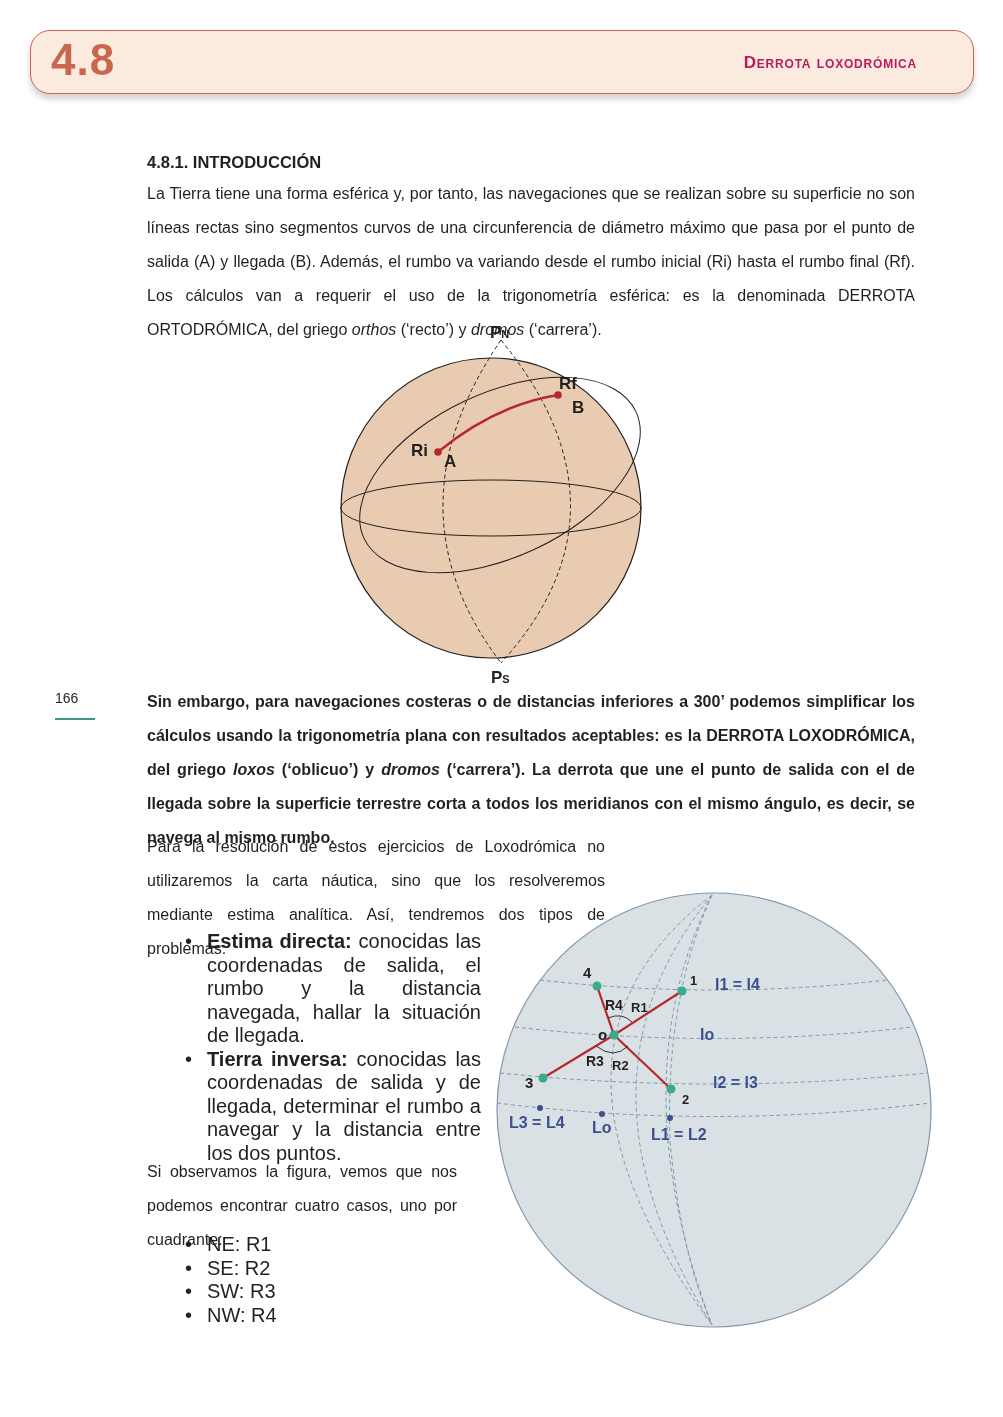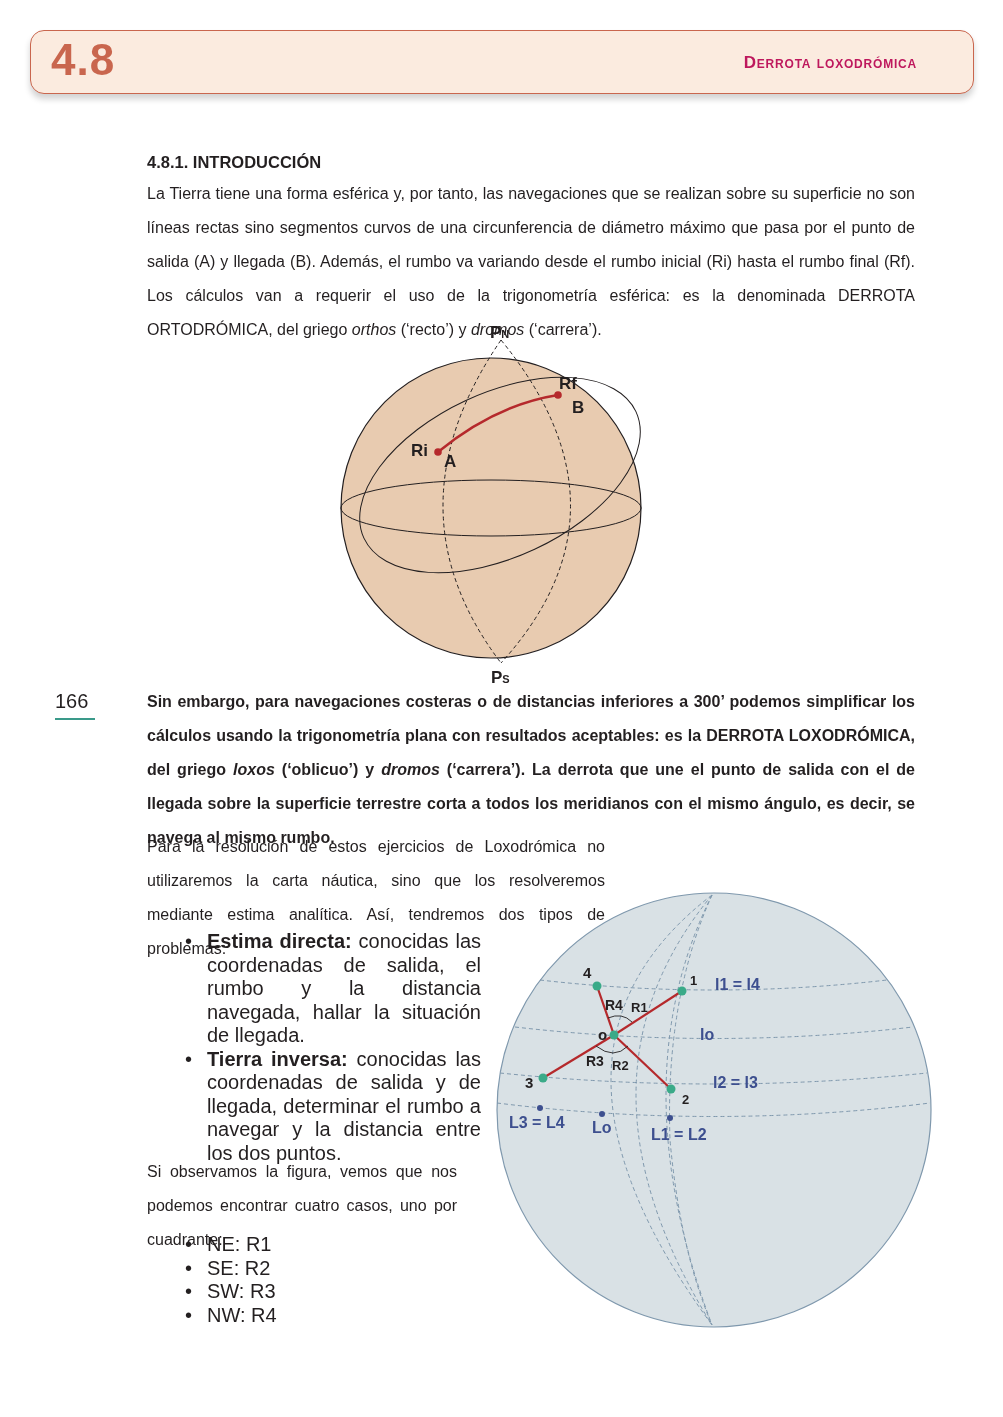--- a/index.html
+++ b/index.html
@@ -1,20 +1,20 @@
 <!DOCTYPE html>
 <html><head>
 <meta charset="utf-8">
 <style>
   html, body { margin: 0; padding: 0; background: #ffffff; }
   body { width: 1003px; height: 1417px; position: relative; overflow: hidden;
          font-family: "Liberation Sans", sans-serif; color: #231f20; }
   .header-box {
     position: absolute; left: 30px; top: 30px; width: 942px; height: 62px;
-    background: #fbebdf; border: 1.5px solid #c9664e; border-radius: 14px;
+    background: #fbebdf; border: 1.5px solid #c9664e; border-radius: 20px;
     box-shadow: 0 5px 6px rgba(0,0,0,0.18);
   }
   .chapter-num {
     position: absolute; left: 20px; top: 4px; font-size: 44px; font-weight: bold;
     color: #c9664e; letter-spacing: 1px;
   }
   .chapter-title {
     position: absolute; right: 56px; top: 22px; font-size: 17px; font-weight: bold;
     font-variant: small-caps; letter-spacing: 0.8px; color: #be185d;
   }
@@ -23,21 +23,21 @@
   }
   .para {
     position: absolute; font-size: 16px; line-height: 34px; text-align: justify;
     margin: 0;
   }
   .p1 { left: 147px; top: 177px; width: 768px; }
   .p2 { left: 147px; top: 685px; width: 768px; font-weight: bold; }
   .p3 { left: 147px; top: 830px; width: 458px; }
   .p4 { left: 147px; top: 1155px; width: 310px; }
   .page-num {
-    position: absolute; left: 55px; top: 690px; font-size: 20px;
+    position: absolute; left: 55px; top: 690px; font-size: 14px;
   }
   .page-rule {
     position: absolute; left: 55px; top: 718px; width: 40px; height: 1.5px; background: #3a9a8a;
   }
   ul.list { position: absolute; margin: 0; padding: 0; list-style: none; font-size: 20px; line-height: 23.5px; }
   ul.list li { position: relative; padding-left: 24px; text-align: justify; }
   ul.list li::before { content: "•"; position: absolute; left: 2px; top: 0; }
   .list-types { left: 183px; top: 930px; width: 298px; }
   .list-cases { left: 183px; top: 1233px; width: 200px; }
   b { font-weight: bold; }

